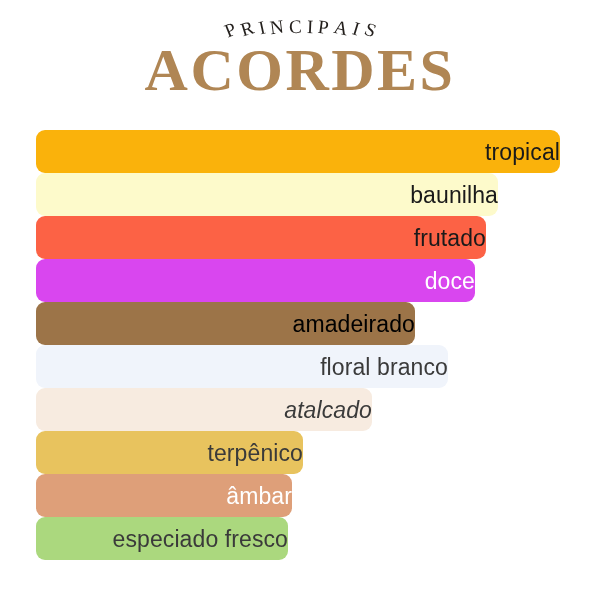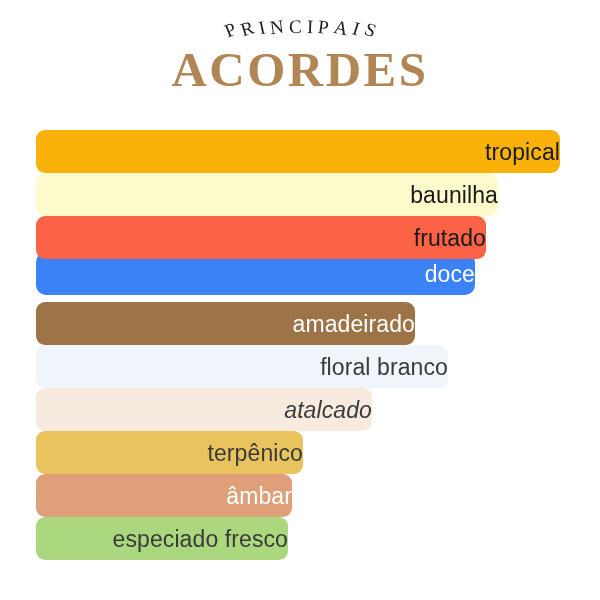--- a/index.html
+++ b/index.html
@@ -52,21 +52,21 @@
     margin: 0 2.6px;
     vertical-align: top;
   }
   .main-title {
     position: absolute;
     top: 44px;
     left: 0;
     width: 600px;
     text-align: center;
     font-family: "Liberation Serif", serif;
-    font-size: 49px;
+    font-size: 60px;
     font-weight: 700;
     color: #b08654;
     letter-spacing: 2.5px;
     line-height: 52px;
     white-space: nowrap;
   }
 
   
   .bars {
     position: absolute;
@@ -111,25 +111,25 @@
 
   <div class="bar" style="width: 524px; top: 0px; background: rgb(250, 178, 11); z-index: 40;">
         <span class="bar-label" style="color: rgb(26, 26, 26);">tropical</span>
       </div>
       <div class="bar" style="width: 462px; top: 43px; background: rgb(253, 250, 203); z-index: 39; text-align: center;">
         <span class="bar-label" style="color: rgb(26, 26, 26);">baunilha</span>
       </div>
       <div class="bar" style="width: 450px; top: 86px; background: rgb(252, 98, 69); z-index: 38; text-align: center;">
         <span class="bar-label" style="color: rgb(26, 26, 26);">frutado</span>
       </div>
-      <div class="bar" style="width: 439px; top: 122px; background: #3b82f6; z-index: 37; border-radius: 10px;">
+      <div class="bar" style="width: 439px; top: 129px; background: #d946ef; z-index: 37;">
         <span class="bar-label" style="color: rgb(255, 255, 255);">doce</span>
       </div>
       <div class="bar" style="width: 379px; top: 172px; background: rgb(156, 116, 72); z-index: 36;">
-        <span class="bar-label" style="color: #ffffff;">amadeirado</span>
+        <span class="bar-label" style="color: #000000;">amadeirado</span>
       </div>
       <div class="bar" style="width: 412px; top: 215px; background: rgb(240, 244, 251); z-index: 35;">
         <span class="bar-label" style="color: rgb(58, 58, 58);">floral branco</span>
       </div>
       <div class="bar" style="width: 336px; top: 258px; background: rgb(247, 235, 224); z-index: 34; font-style: italic;">
         <span class="bar-label" style="color: rgb(58, 58, 58);">atalcado</span>
       </div>
       <div class="bar" style="width: 267px; top: 301px; background: rgb(232, 195, 94); z-index: 33;">
         <span class="bar-label" style="color: rgb(58, 58, 58);">terpênico</span>
       </div>

